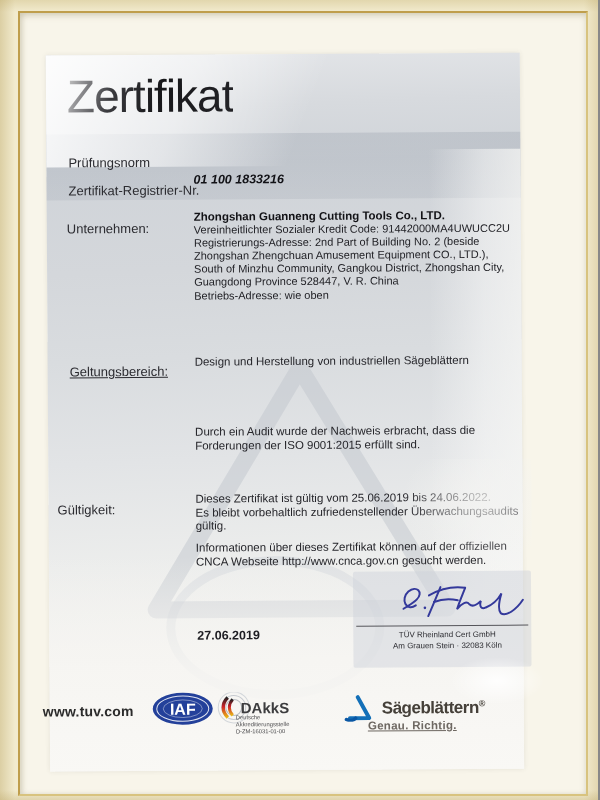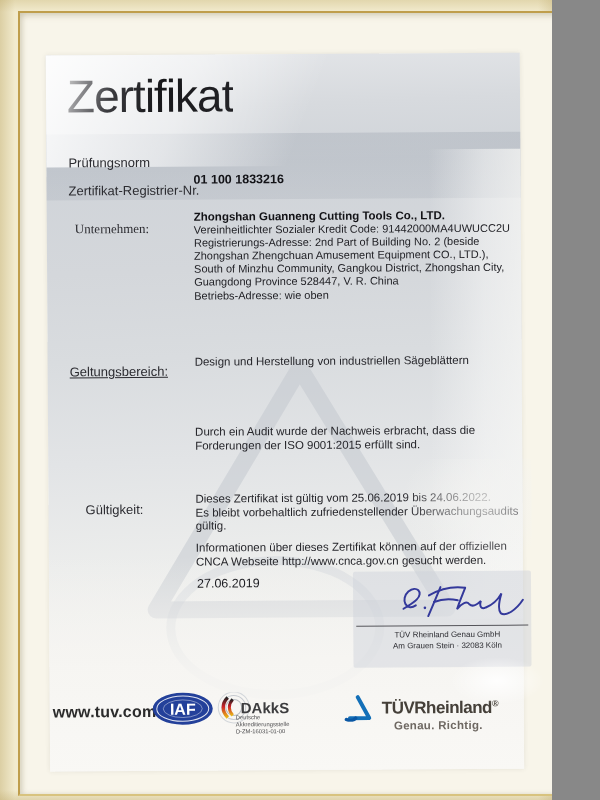--- a/index.html
+++ b/index.html
@@ -1,16 +1,16 @@
 <!DOCTYPE html>
 <html><head>
 <meta charset="utf-8">
 <style>
   html,body{margin:0;padding:0;background:#888;}
-  .photo{position:relative;width:552px;height:800px;overflow:hidden;
+  .photo{position:relative;width:598px;height:800px;overflow:hidden;
     font-family:"Liberation Sans",sans-serif;background:#f2ebce;}
   
   .frame-shade{position:absolute;inset:0;pointer-events:none;background:
     linear-gradient(90deg, rgba(186,164,100,.40) 0px, rgba(186,164,100,0) 15px),
     linear-gradient(270deg, rgba(186,164,100,.28) 0px, rgba(186,164,100,0) 14px),
     linear-gradient(180deg, rgba(196,176,112,.35) 0px, rgba(196,176,112,0) 12px),
     linear-gradient(0deg, rgba(186,164,100,.32) 0px, rgba(186,164,100,0) 10px);}
   .lip{position:absolute;left:18px;top:11px;width:566px;height:781px;
     border:2px solid #bf9e4c;border-right-color:#d8c37e;border-bottom-color:#d8c37e;
     background:#f8f5ea;box-shadow:inset 0 3px 6px rgba(120,108,66,.22), inset 3px 0 5px rgba(120,108,66,.14);}
@@ -39,44 +39,44 @@
   .g-spot{left:448px;top:658px;width:95px;height:48px;z-index:6;
     background:radial-gradient(ellipse,rgba(255,255,255,.9),rgba(255,255,255,0) 70%);}
   
   .t{position:absolute;z-index:5;color:#26262b;}
   .title{left:69px;top:72px;font-size:46px;letter-spacing:-1px;line-height:1;
     background:linear-gradient(105deg,#c9c9c9 0%,#8f8f92 10%,#3a3a3e 28%,#17171a 55%,#232327 100%);
     -webkit-background-clip:text;background-clip:text;color:transparent;}
   .lbl{font-size:13px;color:#2c2c31;margin-top:8px;}
   .b{font-weight:bold;color:#121216;}
   .l-norm{left:70px;top:146px;} .v-norm{left:195px;top:140px;font-size:16px;}
-  .l-reg{left:70px;top:174px;}  .v-reg{left:195px;top:172px;font-size:12.5px;}
-  .l-co{left:76px;top:212px;font-family:Liberation Serif, serif;}
+  .l-reg{left:70px;top:174px;}  .v-reg{left:195px;top:172px;font-size:12.5px;font-style:italic;}
+  .l-co{left:68px;top:212px;}
   .co-block{left:195px;top:210px;width:322px;font-size:11px;line-height:13.1px;color:#222227;}
   .co-name{font-size:11.5px;font-weight:bold;color:#121216;}
   .l-scope{left:70px;top:355px;text-decoration:underline;} .v-scope{left:195px;top:355px;font-size:11.5px;}
   .audit{left:195px;top:425px;width:320px;font-size:11.5px;line-height:13.6px;}
-  .l-val{left:85px;top:493px;}
+  .l-val{left:57px;top:493px;}
   .val{left:195px;top:492px;width:330px;font-size:11.5px;line-height:13.6px;}
   .info{left:195px;top:541px;width:330px;font-size:11.5px;line-height:13.6px;}
-  .date{left:196px;top:576px;font-size:12.5px;color:#1d1d22;}
+  .date{left:196px;top:628px;font-size:12.5px;color:#1d1d22;font-weight:bold;}
   .sig-svg{position:absolute;left:390px;top:579px;z-index:5;}
   .sig-line{position:absolute;left:355px;top:626px;width:172px;height:0;
     border-top:1.5px solid #55555a;z-index:5;}
   .sig-org{left:365px;top:631px;width:162px;text-align:center;font-size:8px;
     line-height:10.5px;color:#2e2e33;}
   
-  .website{left:51px;top:702px;font-size:16px;font-weight:bold;color:#2b2b2b;letter-spacing:.2px;}
+  .website{left:41px;top:702px;font-size:14px;font-weight:bold;color:#2b2b2b;letter-spacing:.2px;}
   .iaf{position:absolute;left:150px;top:691px;z-index:5;}
   .dakks{position:absolute;left:212px;top:692px;z-index:5;}
   .dakks-sub{left:234px;top:714px;font-size:5.8px;line-height:7px;color:#4a4a4c;}
   .tuv-tri{position:absolute;left:341px;top:694px;z-index:5;}
   .tuv-brand{left:380px;top:699px;font-size:17px;font-weight:bold;color:#454039;letter-spacing:-.5px;}
   .tuv-brand .reg{font-size:9px;vertical-align:super;letter-spacing:0;}
-  .tuv-claim{left:392px;top:720px;font-size:11.5px;font-weight:bold;color:#6e6862;letter-spacing:.3px;}
+  .tuv-claim{left:366px;top:720px;font-size:11.5px;font-weight:bold;color:#6e6862;letter-spacing:.3px;text-decoration:underline;}
 </style>
 </head>
 <body>
 
 <div class="photo">
   <div class="frame-shade"></div>
   <div class="lip"></div>
 
   <div class="tilt">
     <div class="paper"></div>
@@ -135,21 +135,21 @@
         <path d="M30 32 C18 40 11 24 21 15 C31 7 40 16 31 25 C26 30 19 33 15 36"></path>
         <circle cx="41" cy="35" r="1.6" fill="#34399b" stroke="none"></circle>
         <path d="M60 10 C55 22 50 34 45 45"></path>
         <path d="M46 20 C60 12 76 9 90 11"></path>
         <path d="M52 28 C62 24 72 24 81 26"></path>
         <path d="M90 11 C86 21 82 30 80 37 C86 29 92 27 95 31 C99 35 105 31 109 27 C107 33 109 38 115 35 C123 32 130 25 134 18 C131 28 129 37 133 42 C139 47 152 38 160 26"></path>
       </g>
     </svg>
     <div class="sig-line"></div>
     <div class="t sig-org">
-      <div>TÜV Rheinland Genau GmbH</div>
+      <div>TÜV Rheinland Cert GmbH</div>
       <div>Am Grauen Stein · 32083 Köln</div>
     </div>
 
     <div class="t website">www.tuv.com</div>
 
     <svg class="iaf" width="62" height="34" viewBox="0 0 62 34">
       <ellipse cx="31" cy="17" rx="30" ry="16" fill="#23409a"></ellipse>
       <ellipse cx="31" cy="17" rx="26" ry="12.6" fill="none" stroke="#ffffff" stroke-width="1" opacity="0.85"></ellipse>
       <ellipse cx="31" cy="17" rx="19.5" ry="8.8" fill="none" stroke="#ffffff" stroke-width="0.7" opacity="0.6"></ellipse>
       <text x="31" y="23" text-anchor="middle" font-size="16" font-weight="bold" font-family="Liberation Sans, sans-serif" fill="#ffffff">IAF</text>
@@ -176,20 +176,20 @@
       <div>Deutsche</div>
       <div>Akkreditierungsstelle</div>
       <div>D-ZM-16031-01-00</div>
     </div>
 
     <svg class="tuv-tri" width="30" height="28" viewBox="0 0 34 32">
       <path d="M17 4 L30 28 L8 28" fill="none" stroke="#1470b8" stroke-width="4.6" stroke-linejoin="round" stroke-linecap="round"></path>
       <path d="M4 29.5 C8 31.5 12 30.5 14.5 28" fill="none" stroke="#0a57a4" stroke-width="4" stroke-linecap="round"></path>
     </svg>
     <div class="t tuv-brand">
-      <span>TÜVRheinland</span><span class="reg">®</span>
+      <span>Sägeblättern</span><span class="reg">®</span>
     </div>
     <div class="t tuv-claim">Genau. Richtig.</div>
 
     <div class="g g-wash"></div>
     <div class="g g-spot"></div>
   </div>
 </div>
 
 </body></html>

